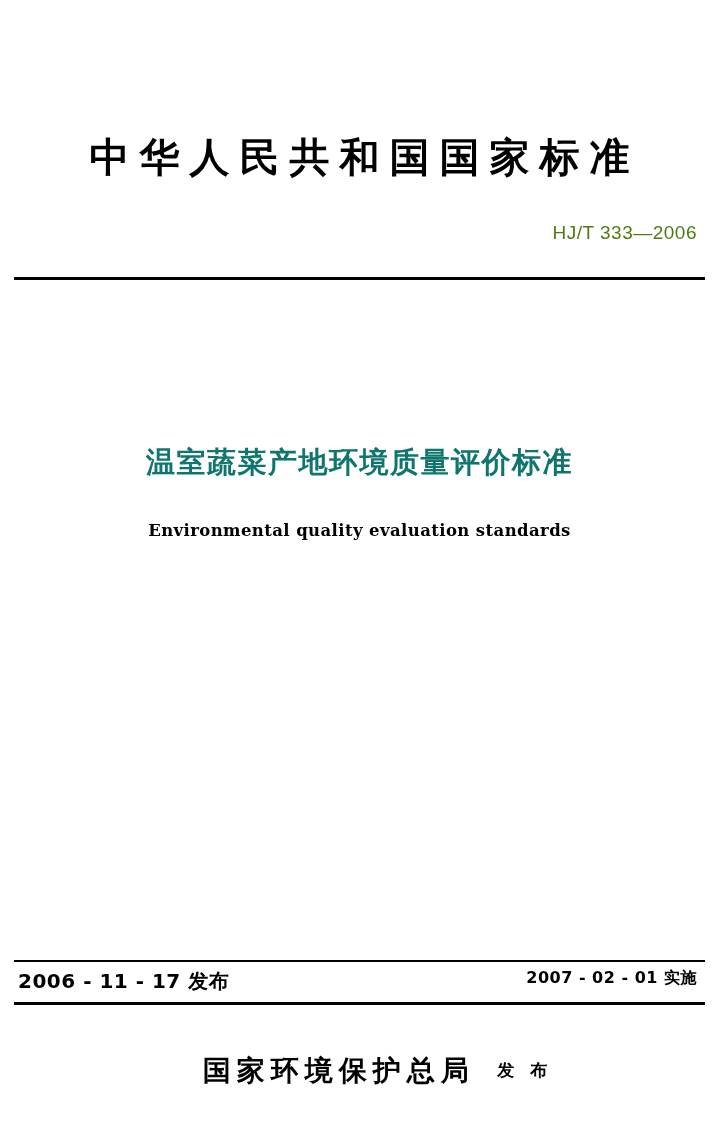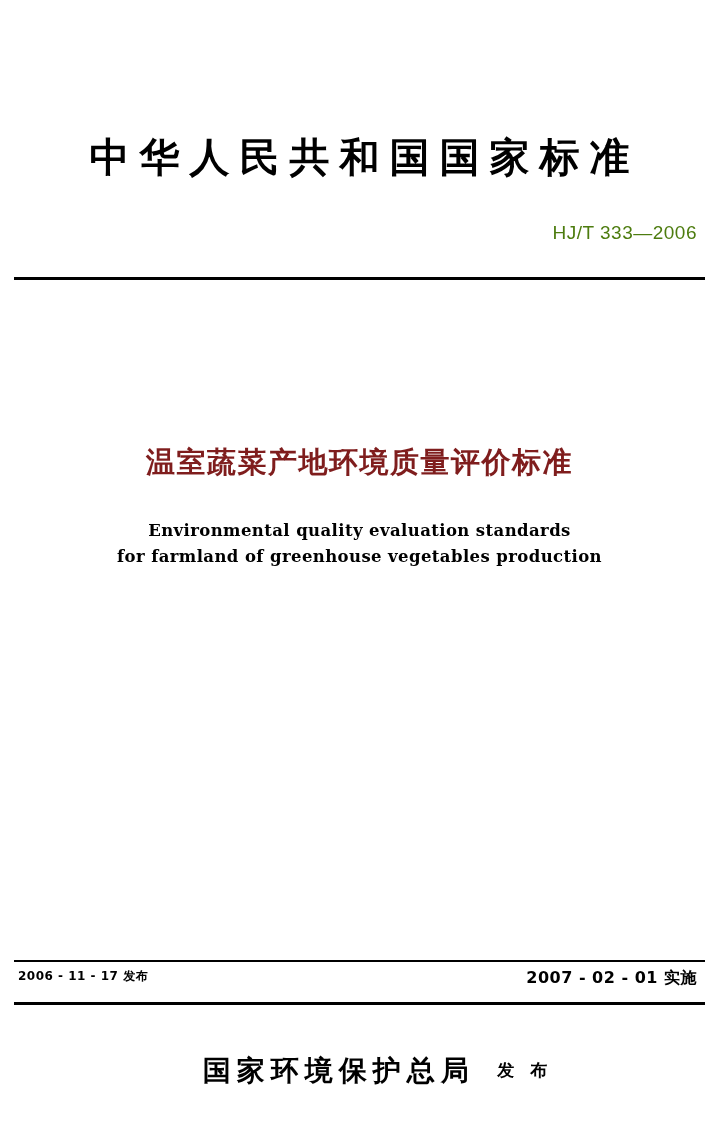--- a/index.html
+++ b/index.html
@@ -64,21 +64,21 @@
   .doc-title-cn {
     position: absolute;
     left: 0;
     top: 443px;
     width: 719px;
     text-align: center;
     font-family: "DejaVu Sans", sans-serif;
     font-weight: bold;
     font-size: 29px;
     letter-spacing: 1.5px;
-    color: #7f1d1d;
+    color: #0f766e;
     white-space: nowrap;
   }
 
   .doc-title-en {
     position: absolute;
     left: 0;
     top: 518px;
     width: 719px;
     text-align: center;
     font-family: "DejaVu Serif", serif;
@@ -107,21 +107,21 @@
     height: 3px;
     background: #000;
   }
 
   .issue-date {
     position: absolute;
     left: 18px;
     top: 968px;
     font-family: "DejaVu Sans", sans-serif;
     font-weight: bold;
-    font-size: 12px;
+    font-size: 20px;
     letter-spacing: 0.5px;
     white-space: nowrap;
   }
   .effective-date {
     position: absolute;
     right: 22px;
     top: 968px;
     font-family: "DejaVu Sans", sans-serif;
     font-weight: bold;
     font-size: 16px;
@@ -164,21 +164,20 @@
   <div class="cn-standard-title">中华人民共和国国家标准</div>
 
   <div class="std-number">HJ/T 333—2006</div>
 
   <div class="rule-top"></div>
 
   <div class="doc-title-cn">温室蔬菜产地环境质量评价标准</div>
 
   <div class="doc-title-en">
     <div>Environmental quality evaluation standards</div>
-    <div>for farmland of greenhouse vegetables production</div>
   </div>
 
   <div class="rule-bottom-1"></div>
 
   <div class="issue-date">2006 - 11 - 17 发布</div>
 
   <div class="effective-date">2007 - 02 - 01 实施</div>
 
   <div class="rule-bottom-2"></div>
 

